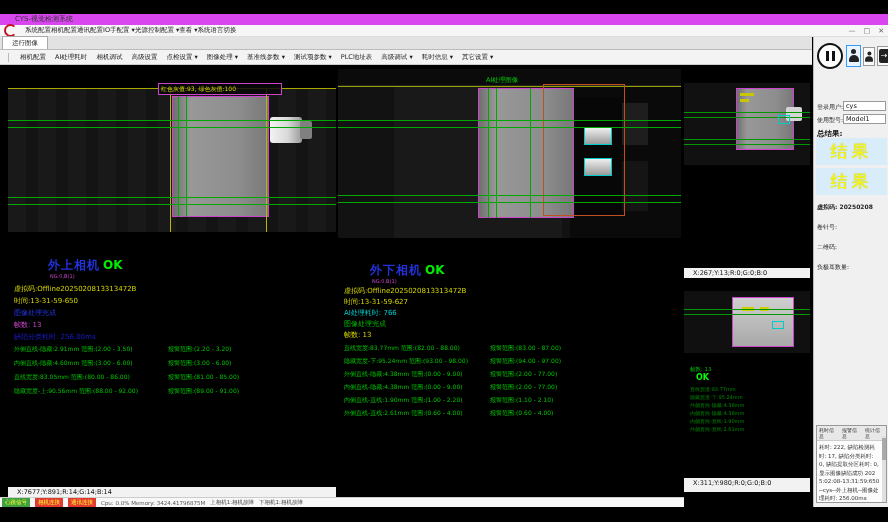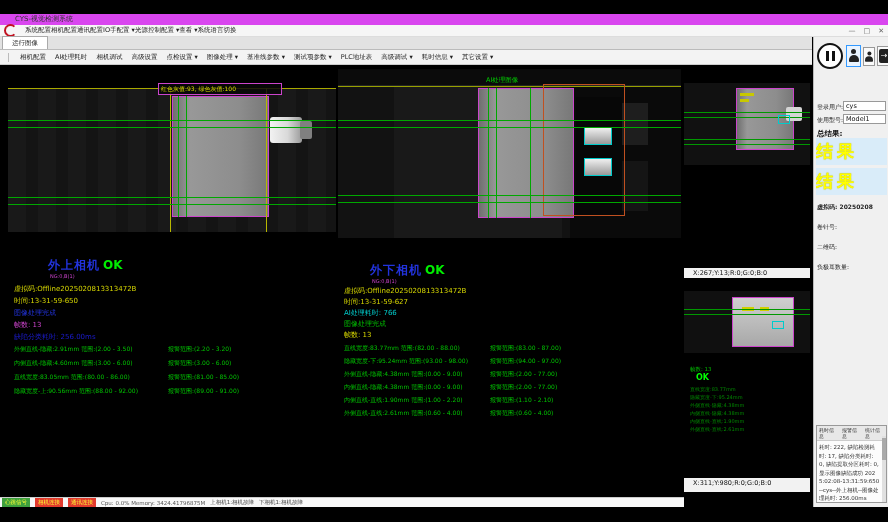--- a/index.html
+++ b/index.html
@@ -48,21 +48,21 @@
   .pause-bar{width:3px;height:10px;background:#111}
   .tool-btn{background:#fafafa;border:1px solid #999;display:flex;align-items:center;justify-content:center}
   .tool-btn.sel{border:1px solid #3399ff;background:#eaf4ff}
   .person{position:relative;width:10px;height:14px}
   .person::before{content:"";position:absolute;left:2.5px;top:0;width:5px;height:5px;border-radius:50%;background:#222}
   .person::after{content:"";position:absolute;left:0;top:6px;width:10px;height:7px;border-radius:5px 5px 1px 1px;background:#222}
   .exit-glyph{width:11px;height:14px;background:#222;border-radius:2px;color:#fff;font-size:8px;line-height:14px;text-align:center}
   .plabel{font-size:6px;color:#222;white-space:nowrap}
   .pinput{font-size:6.5px;border:1px solid #999;background:#fff;color:#111;padding:0 2px;height:10px;width:43px;font-family:"DejaVu Sans","Liberation Sans",sans-serif}
   .ptitle{font-size:7.5px;font-weight:bold;color:#111;white-space:nowrap}
-  .result-box{background:var(--result-bg,#d9ecf9);color:var(--result-yellow,#ffff00);font-size:17px;font-weight:bold;text-align:left;line-height:27px;letter-spacing:4px;text-shadow:0 0 1px #aa0;overflow:hidden}
+  .result-box{background:var(--result-bg,#d9ecf9);color:var(--result-yellow,#ffff00);font-size:17px;font-weight:normal;text-align:center;line-height:27px;letter-spacing:4px;text-shadow:0 0 1px #aa0;overflow:hidden}
   .logbox{background:#fcfcfc;border:1px solid #999;overflow:hidden}
   .logtabs{display:flex;gap:4px;font-size:5px;color:#333;background:#e8e8e8;border-bottom:1px solid #ccc;padding:1px 2px}
   .logtext{font-size:5.5px;color:#333;line-height:1.55;padding:2px 6px 2px 2px;word-break:break-all}
   .scroll{position:absolute;right:0;top:10px;width:4px;bottom:0;background:#e0e0e0}
   .thumb{position:absolute;left:0;top:2px;width:4px;height:22px;background:#aaa}
   
   .statusbar{background:#f8f8f8;display:flex;align-items:center;gap:5px;padding-left:2px;font-size:5.5px;border-top:1px solid #ccc}
   .badge{padding:1px 3px;color:#ffff33;font-size:5.5px;white-space:nowrap}
   .b-green{background:var(--badge-green,#3ea03e)}
   .b-red{background:var(--badge-red,#e23a2e)}
@@ -160,20 +160,21 @@
           <span class="m-text">直线宽度:83.05mm 范围:(80.00 - 86.00)</span>
           <span class="m-alarm">报警范围:(81.00 - 85.00)</span>
         </div>
 
         <div class="meas-row">
           <span class="m-text">隐藏宽度-上:90.56mm 范围:(88.00 - 92.00)</span>
           <span class="m-alarm">报警范围:(89.00 - 91.00)</span>
         </div>
       </div>
 
+    <div class="s coordstrip" style="left:0;top:422px;width:328px;height:10px">X:7677;Y:891;R:14;G:14;B:14</div>
   </div>
 
   <div id="view-mid" class="s view" style="left:338px;top:65px;width:343px;height:432px">
     <div class="s" style="left:0;top:4px;width:343px;height:17px;background:#0b0b0b;border-bottom:1px solid #242424"></div>
     <div class="s" style="left:0;top:21px;width:343px;height:152px;background:#121212"></div>
     <div class="s" style="left:56px;top:21px;width:168px;height:152px;background:#191919"></div>
     <div class="s" style="left:232px;top:21px;width:111px;height:152px;background:#0a0a0a"></div>
     <div class="s" style="left:248px;top:38px;width:62px;height:42px;background:#1e1e1e"></div>
     <div class="s" style="left:248px;top:96px;width:62px;height:50px;background:#151515"></div>
     <div class="s yhline" style="left:0;top:21px;width:343px;height:1px;background:#97a000"></div>

